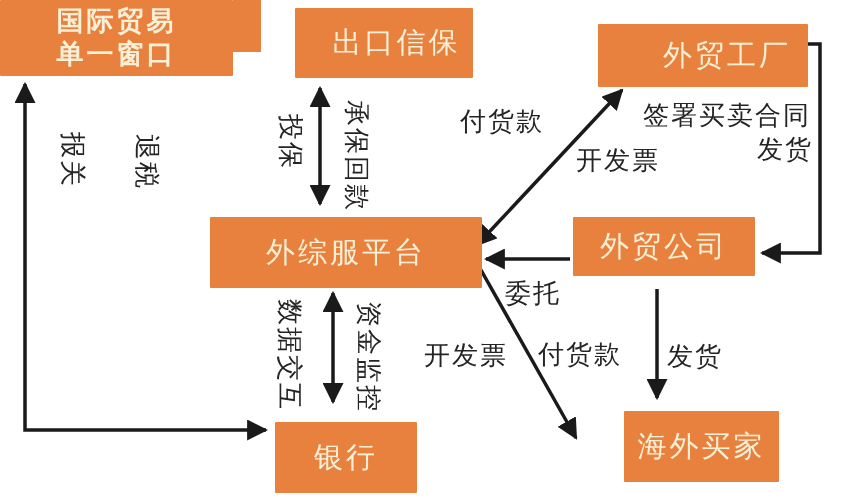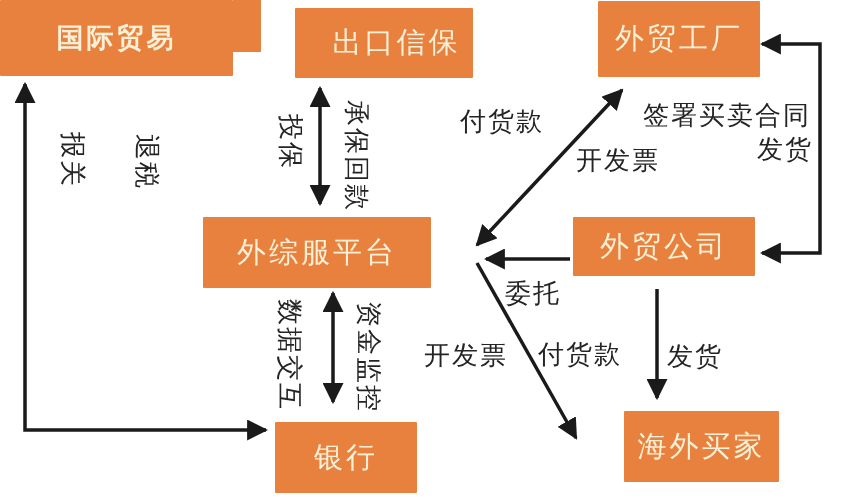--- a/index.html
+++ b/index.html
@@ -40,32 +40,33 @@
       <polyline points="762,44 820,44 820,253 762,253" marker-start="url(#ah)" marker-end="url(#ah)"></polyline>
       <line x1="570" y1="259" x2="486" y2="259" marker-end="url(#ah)"></line>
       <line x1="477" y1="263" x2="576" y2="438" marker-end="url(#ah)"></line>
       <line x1="657" y1="289" x2="657" y2="398" marker-end="url(#ah)"></line>
       <line x1="333" y1="293" x2="333" y2="402" marker-start="url(#ah)" marker-end="url(#ah)"></line>
     </g>
   </svg>
 
   <div class="box" style="left:0;top:0;width:233px;height:76px;font-size:27px;font-weight:bold;">
     <span>国际贸易</span>
+    <span>单一窗口</span>
   </div>
   <div class="notch" style="left:233px;top:0;width:28px;height:52px;"></div>
 
   <div class="box" style="left:295px;top:8px;width:153px;height:70px;padding-left:25px;">
     <span>出口信保</span>
   </div>
 
-  <div class="box" style="left:598px;top:1px;width:162px;height:76px;">
+  <div class="box" style="left:598px;top:24px;width:162px;height:63px;padding-left:48px;">
     <span>外贸工厂</span>
   </div>
 
-  <div class="box" style="left:203px;top:217px;width:228px;height:71px;">
+  <div class="box" style="left:210px;top:217px;width:272px;height:71px;">
     <span>外综服平台</span>
   </div>
 
   <div class="box" style="left:573px;top:217px;width:182px;height:59px;">
     <span>外贸公司</span>
   </div>
 
   <div class="box" style="left:275px;top:422px;width:142px;height:71px;">
     <span>银行</span>
   </div>

